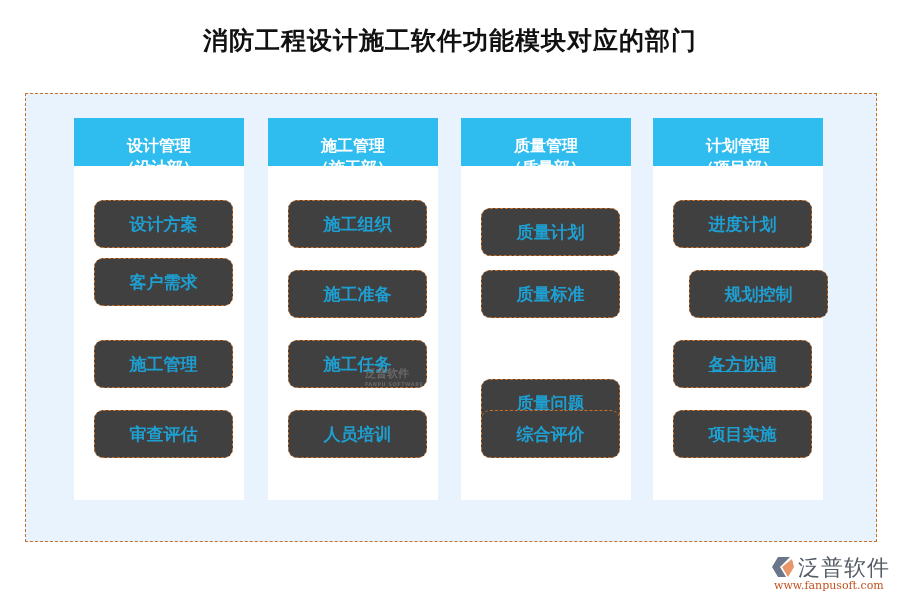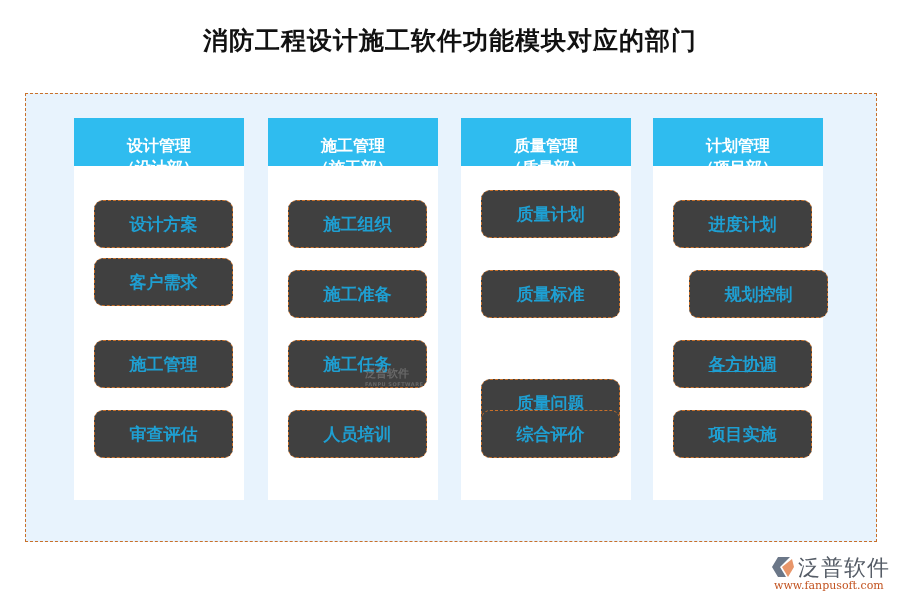--- a/index.html
+++ b/index.html
@@ -79,21 +79,21 @@
     <div class="item" style="top:244px;">人员培训</div>
   </div>
 </div>
 
 <div class="column" style="left:461px;">
   <div class="col-header">
     <div>质量管理</div>
     <div>（质量部）</div>
   </div>
   <div class="items">
-    <div class="item" style="top:24px;text-align:center;">质量计划</div>
+    <div class="item" style="top:42px;text-align:center;">质量计划</div>
     <div class="item" style="top:104px;">质量标准</div>
     <div class="item" style="top:174px;margin-top:39px;">质量问题</div>
     <div class="item" style="top:244px;">综合评价</div>
   </div>
 </div>
 
 <div class="column" style="left:653px;">
   <div class="col-header">
     <div>计划管理</div>
     <div>（项目部）</div>

